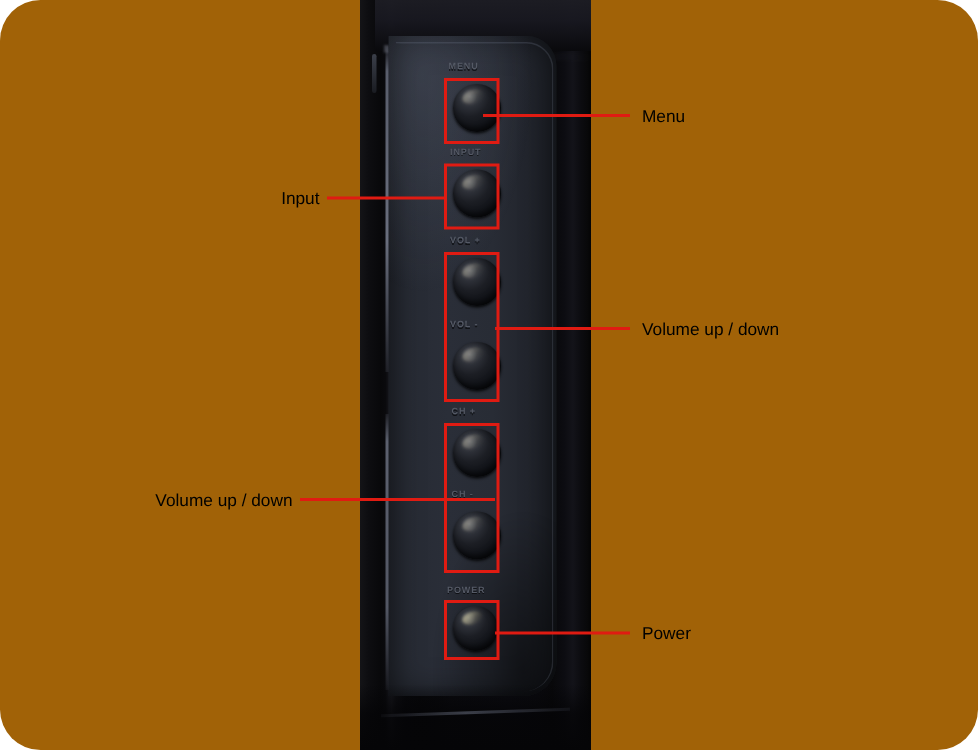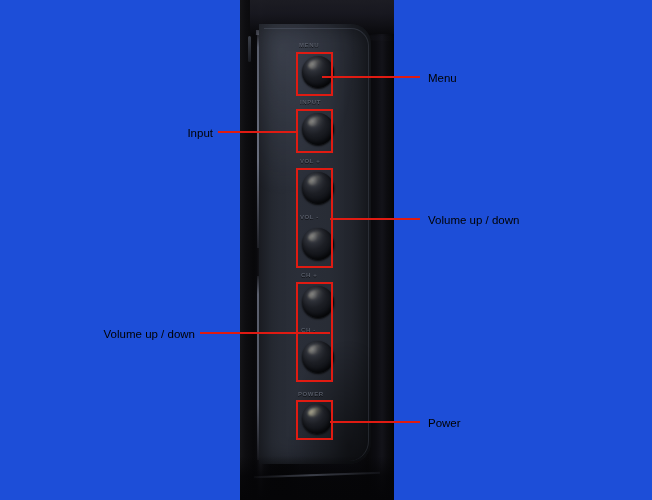--- a/index.html
+++ b/index.html
@@ -13,21 +13,22 @@
     position: relative;
     overflow: hidden;
     font-family: "Liberation Sans", sans-serif;
   }
 
   #root {
     position: absolute;
     left: 0; top: 0;
     width: 652px;
     height: 500px;
-    background: #1d4ed8;
+    background: #a16207;
+    border-radius: 27px;
   }
 
   
   .photo {
     position: absolute;
     left: 240px;
     top: 0px;
     width: 154px;
     height: 500px;
     overflow: hidden;

